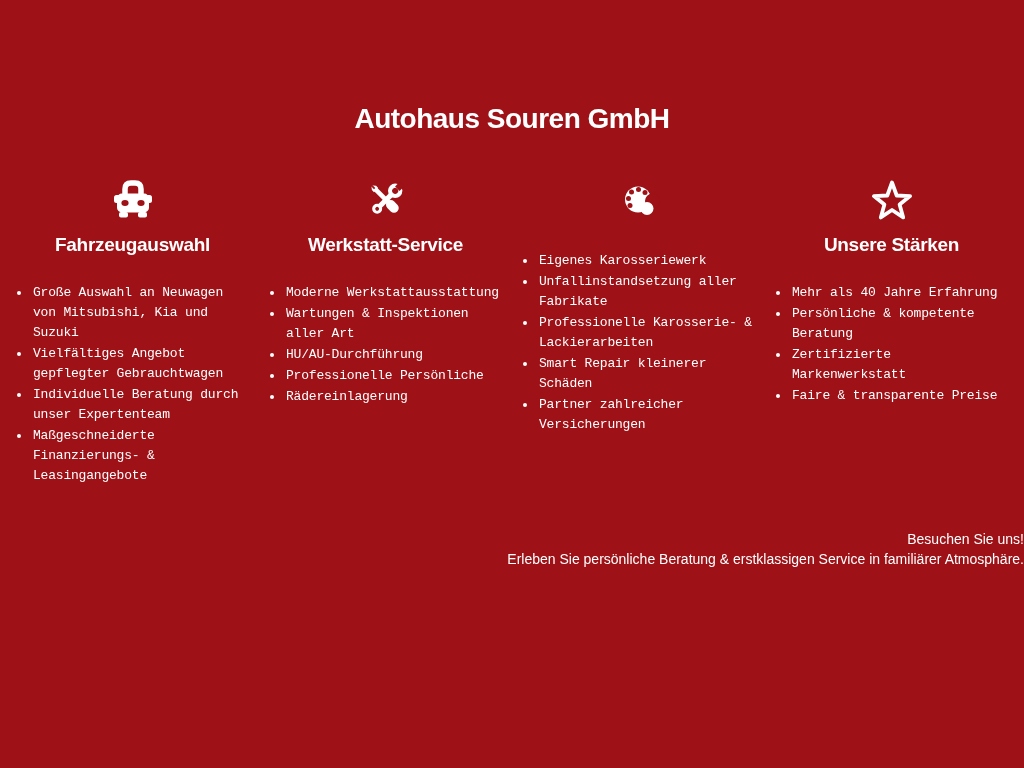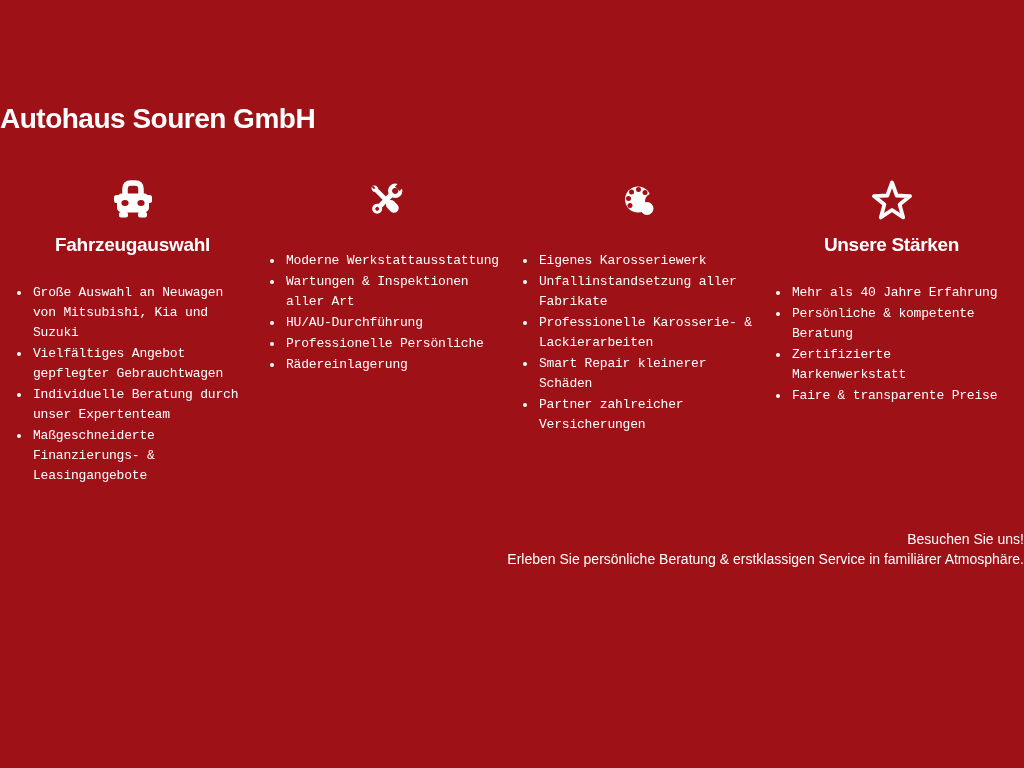--- a/index.html
+++ b/index.html
@@ -8,21 +8,21 @@
     padding: 0;
     width: 1024px;
     height: 768px;
     background: #9d1117;
     color: #ffffff;
     font-family: "Liberation Sans", sans-serif;
     overflow: hidden;
   }
   .header {
     padding-top: 104px;
-    text-align: left;
+    text-align: center;
   }
   .title {
     font-size: 28px;
     font-weight: bold;
     line-height: 30px;
     letter-spacing: -0.5px;
     margin: 0;
   }
   .subtitle {
     margin-top: 16px;
@@ -117,20 +117,21 @@
         <g transform="rotate(45 24 24)">
           <circle cx="24" cy="11" r="7.2" fill="#ffffff"></circle>
           <circle cx="24" cy="11" r="3" fill="#9d1117"></circle>
           <rect x="20.8" y="1" width="6.4" height="7" fill="#9d1117"></rect>
           <rect x="21.4" y="15" width="5.2" height="20" fill="#ffffff"></rect>
           <circle cx="24" cy="36.5" r="5" fill="#ffffff"></circle>
           <circle cx="24" cy="36.5" r="1.9" fill="#9d1117"></circle>
         </g>
       </svg>
     </div>
+    <h2 class="col-heading">Werkstatt-Service</h2>
     <ul class="feature-list">
       <li>Moderne Werkstattausstattung</li>
       <li>Wartungen &amp; Inspektionen aller Art</li>
       <li>HU/AU-Durchführung</li>
       <li>Professionelle Persönliche</li>
       <li>Rädereinlagerung</li>
     </ul>
   </section>
 
   <section class="col">

